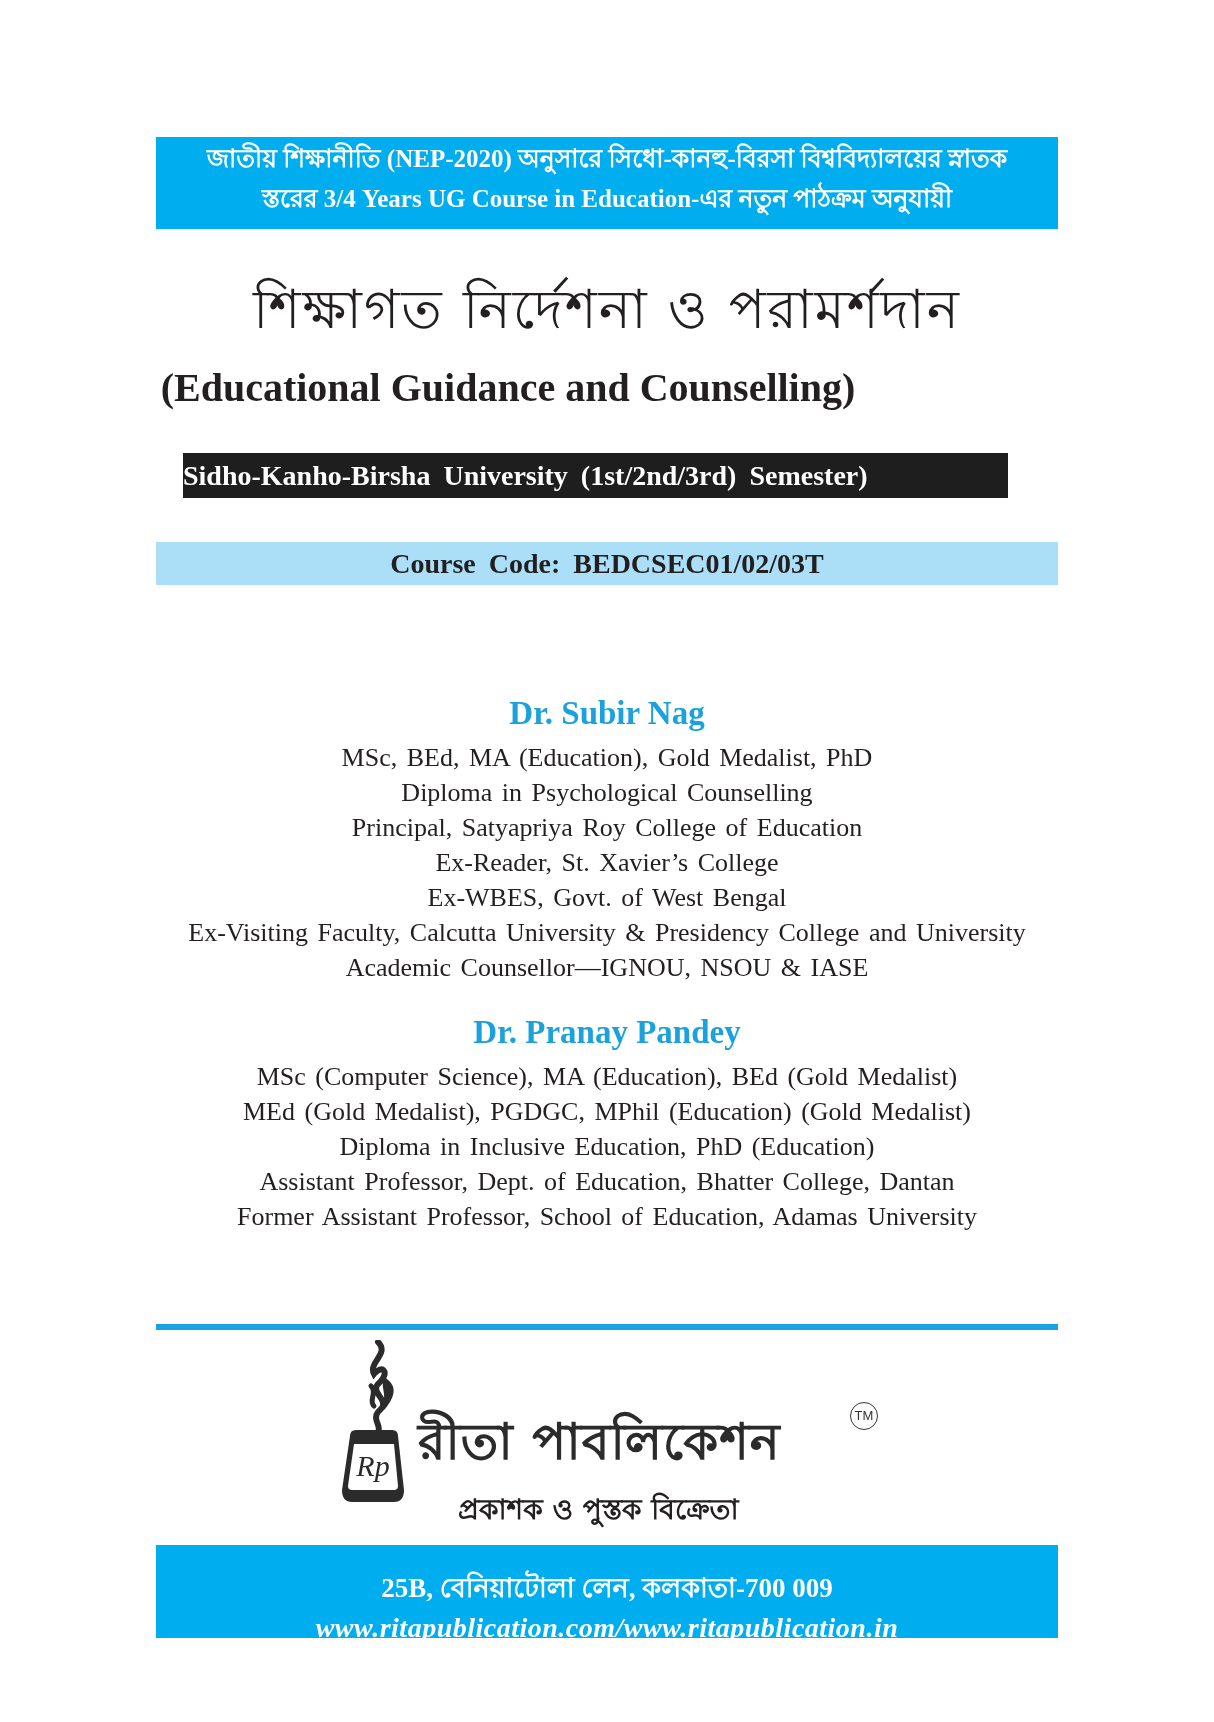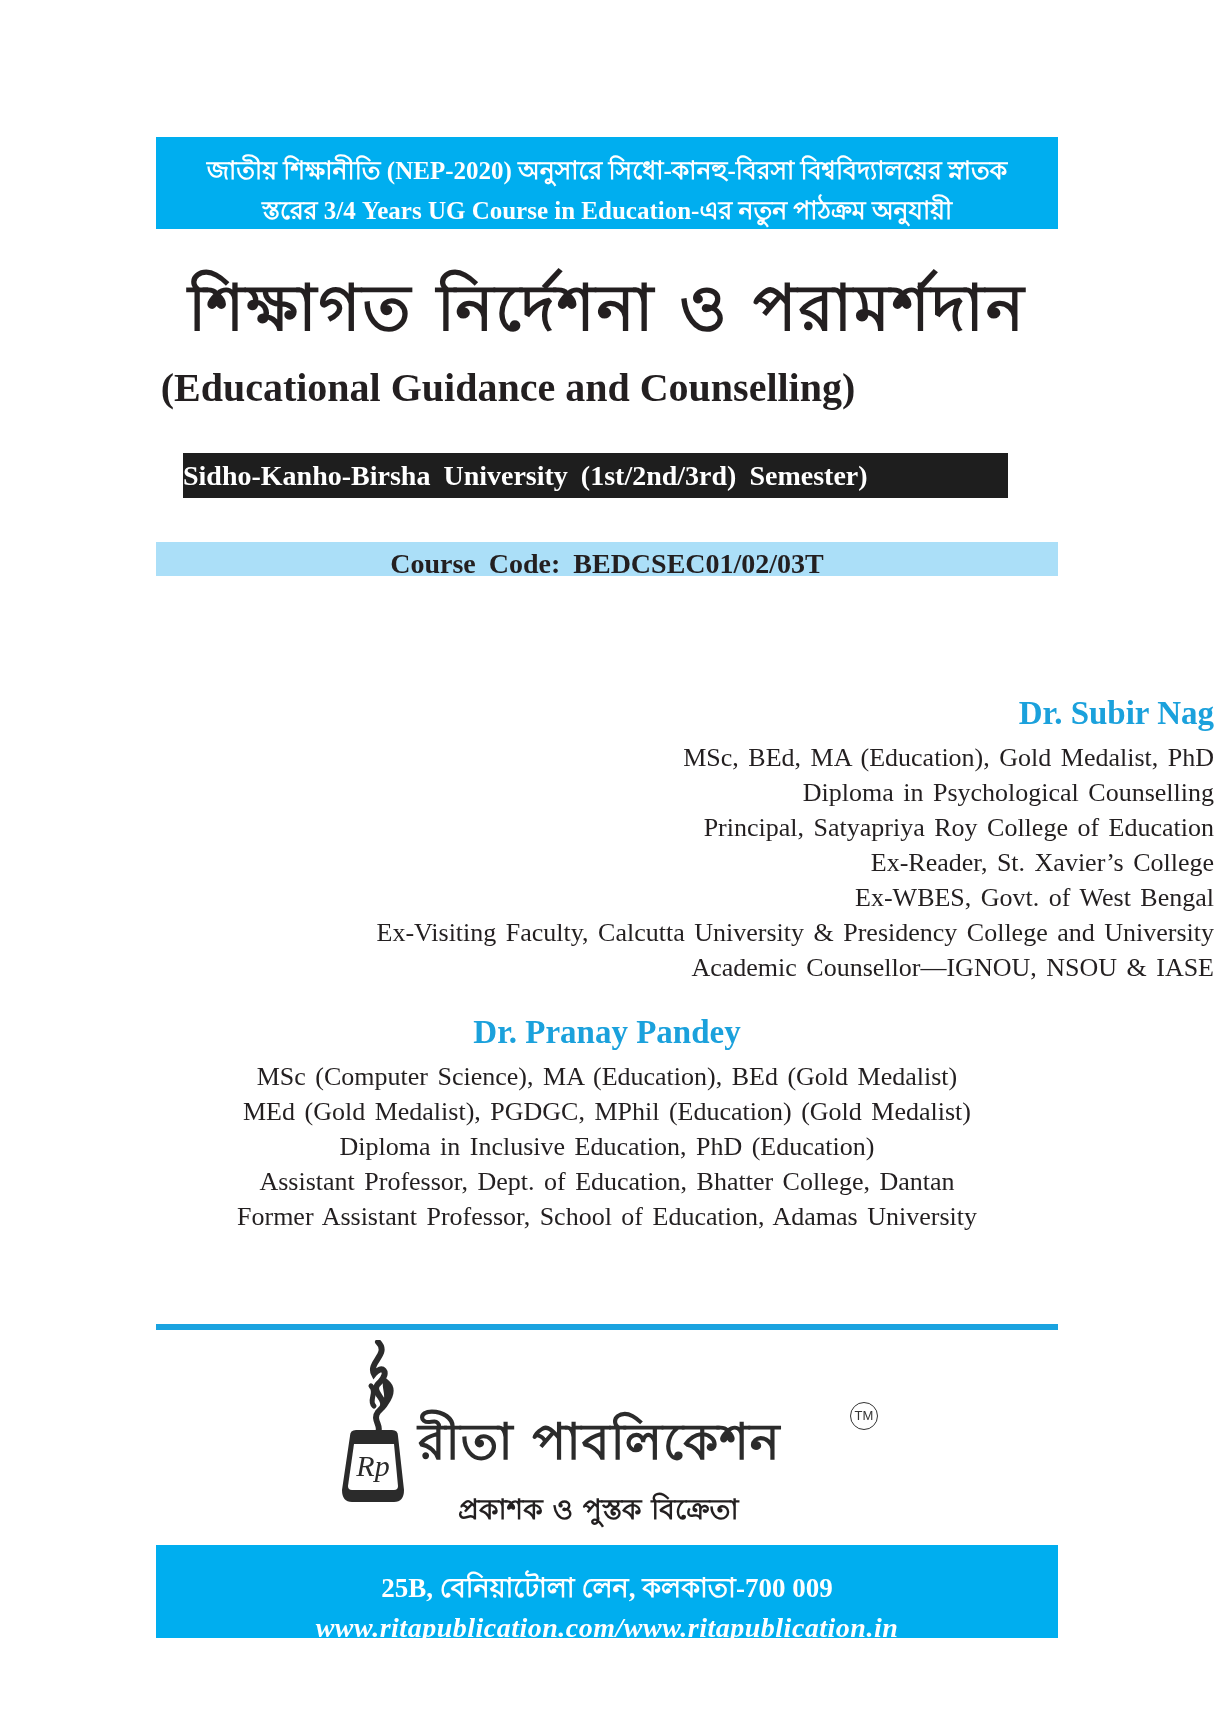--- a/index.html
+++ b/index.html
@@ -2,51 +2,51 @@
 <html><head>
   <meta charset="utf-8">
   <style>
     * { margin: 0; padding: 0; box-sizing: border-box; }
     html, body { width: 1214px; height: 1722px; background: #ffffff; }
     body { position: relative; font-family: "Liberation Serif", "DejaVu Serif", serif; color: #231f20; overflow: hidden; }
 
     .banner-top {
       position: absolute; left: 156px; top: 137px; width: 902px; height: 92px;
       background: #00aeef; color: #ffffff; text-align: center;
-      font-weight: bold; font-size: 25px; line-height: 40px; padding-top: 14px;
+      font-weight: bold; font-size: 25px; line-height: 40px; padding-top: 2px;
     }
     .title-bn {
-      position: absolute; left: 0; width: 1214px; top: 259px; text-align: center;
-      font-size: 64px; font-weight: bold; color: #231f20; letter-spacing: 2px;
+      position: absolute; left: 0; width: 1214px; top: 268px; text-align: center;
+      font-size: 54px; font-weight: normal; color: #231f20; letter-spacing: 2px;
       font-family: "DejaVu Sans", sans-serif;
     }
     .title-en {
       position: absolute; left: 0; width: 1016px; top: 364px; text-align: center;
       font-size: 40px; font-weight: bold; color: #231f20;
     }
     .semester-box {
       position: absolute; left: 183px; top: 453px; width: 825px; height: 45px;
       background: #1e1e1e; color: #ffffff; 
       font-size: 28px; font-weight: bold; line-height: 45px; word-spacing: 6px;
     }
     .course-code-bar {
-      position: absolute; left: 156px; top: 542px; width: 902px; height: 34px;
+      position: absolute; left: 156px; top: 542px; width: 902px; height: 43px;
       background: #abdff8; color: #231f20; text-align: center;
       font-size: 28px; font-weight: bold; line-height: 43px; word-spacing: 6px;
     }
     .author-block {
       position: absolute; left: 0; width: 1214px; text-align: center;
     }
     .author-name {
       color: #1ba1dc; font-weight: bold; font-size: 33px; line-height: 42px; margin-bottom: 6px;
     }
     .author-line {
       font-size: 26px; line-height: 35px; color: #231f20; word-spacing: 3px;
     }
-    .author-1 { top: 692px; text-align: right; }
+    .author-1 { top: 692px; }
     .author-2 { top: 1011px; }
 
     .hr-blue {
       position: absolute; left: 156px; top: 1324px; width: 902px; height: 6px; background: #1aa3e0;
     }
     .logo-area {
       position: absolute; left: 338px; top: 1340px; width: 560px; height: 200px;
     }
     .logo-icon { position: absolute; left: 0; top: 0; width: 70px; height: 165px; }
     .logo-text {

